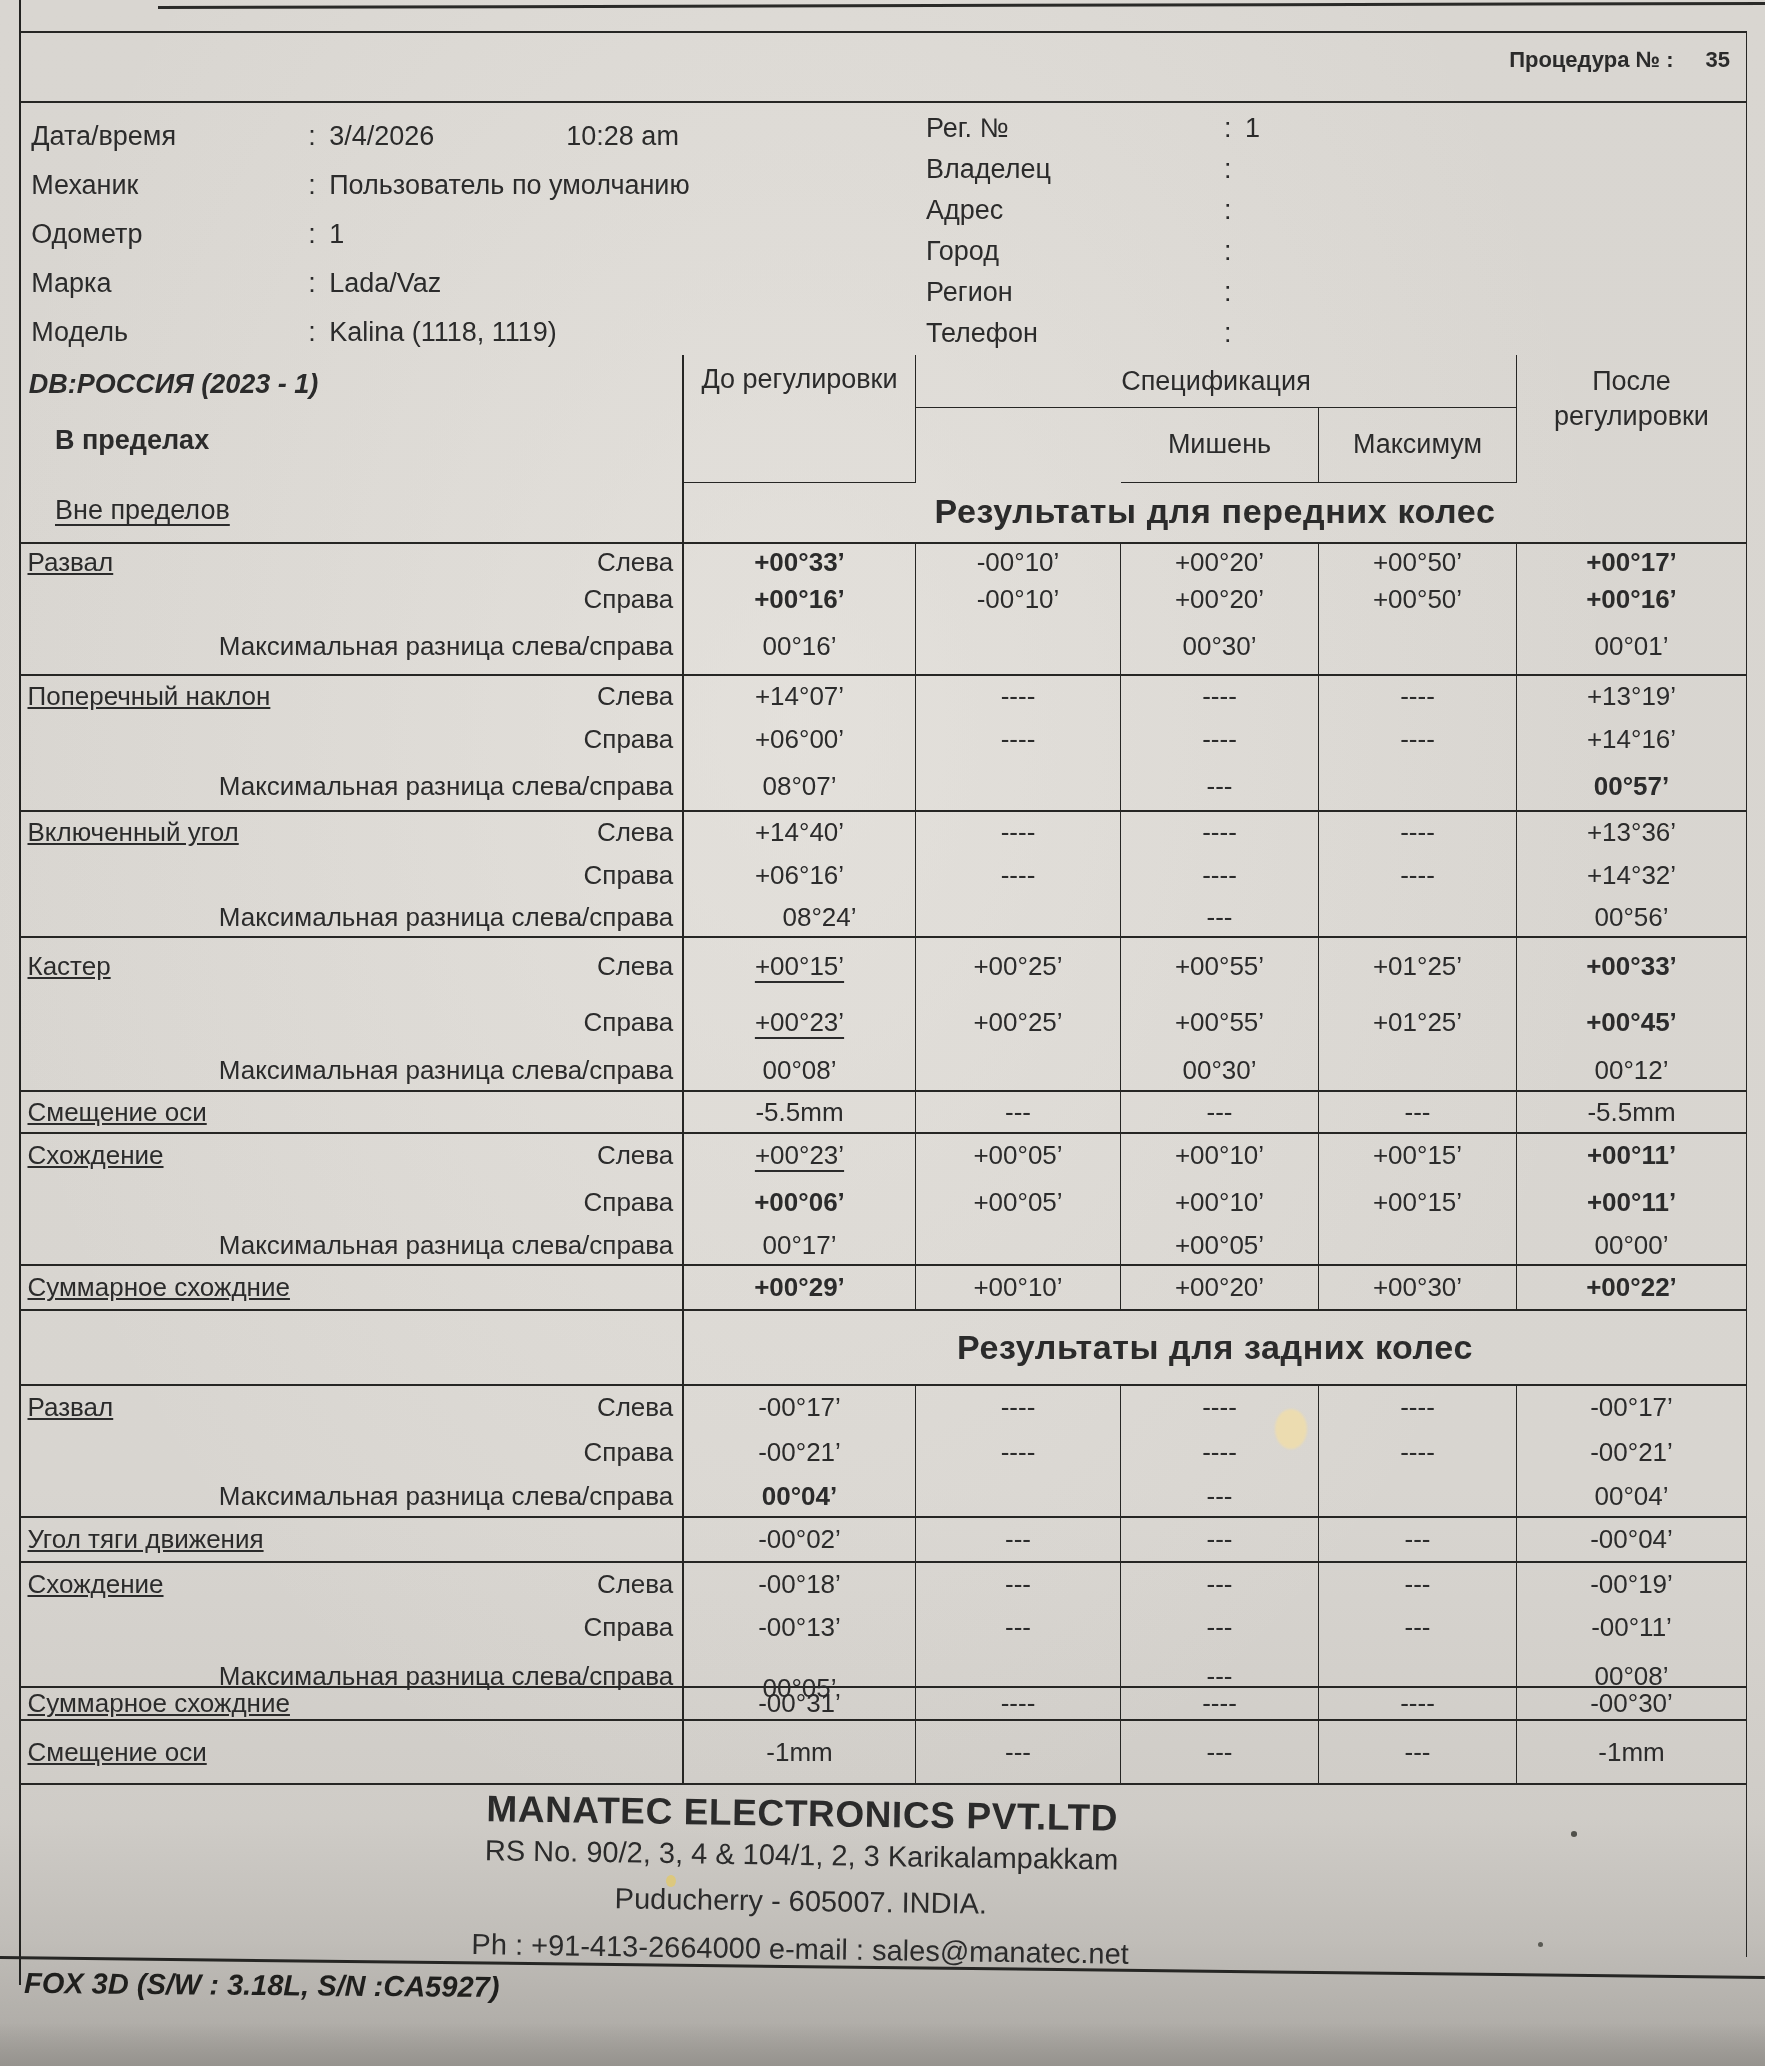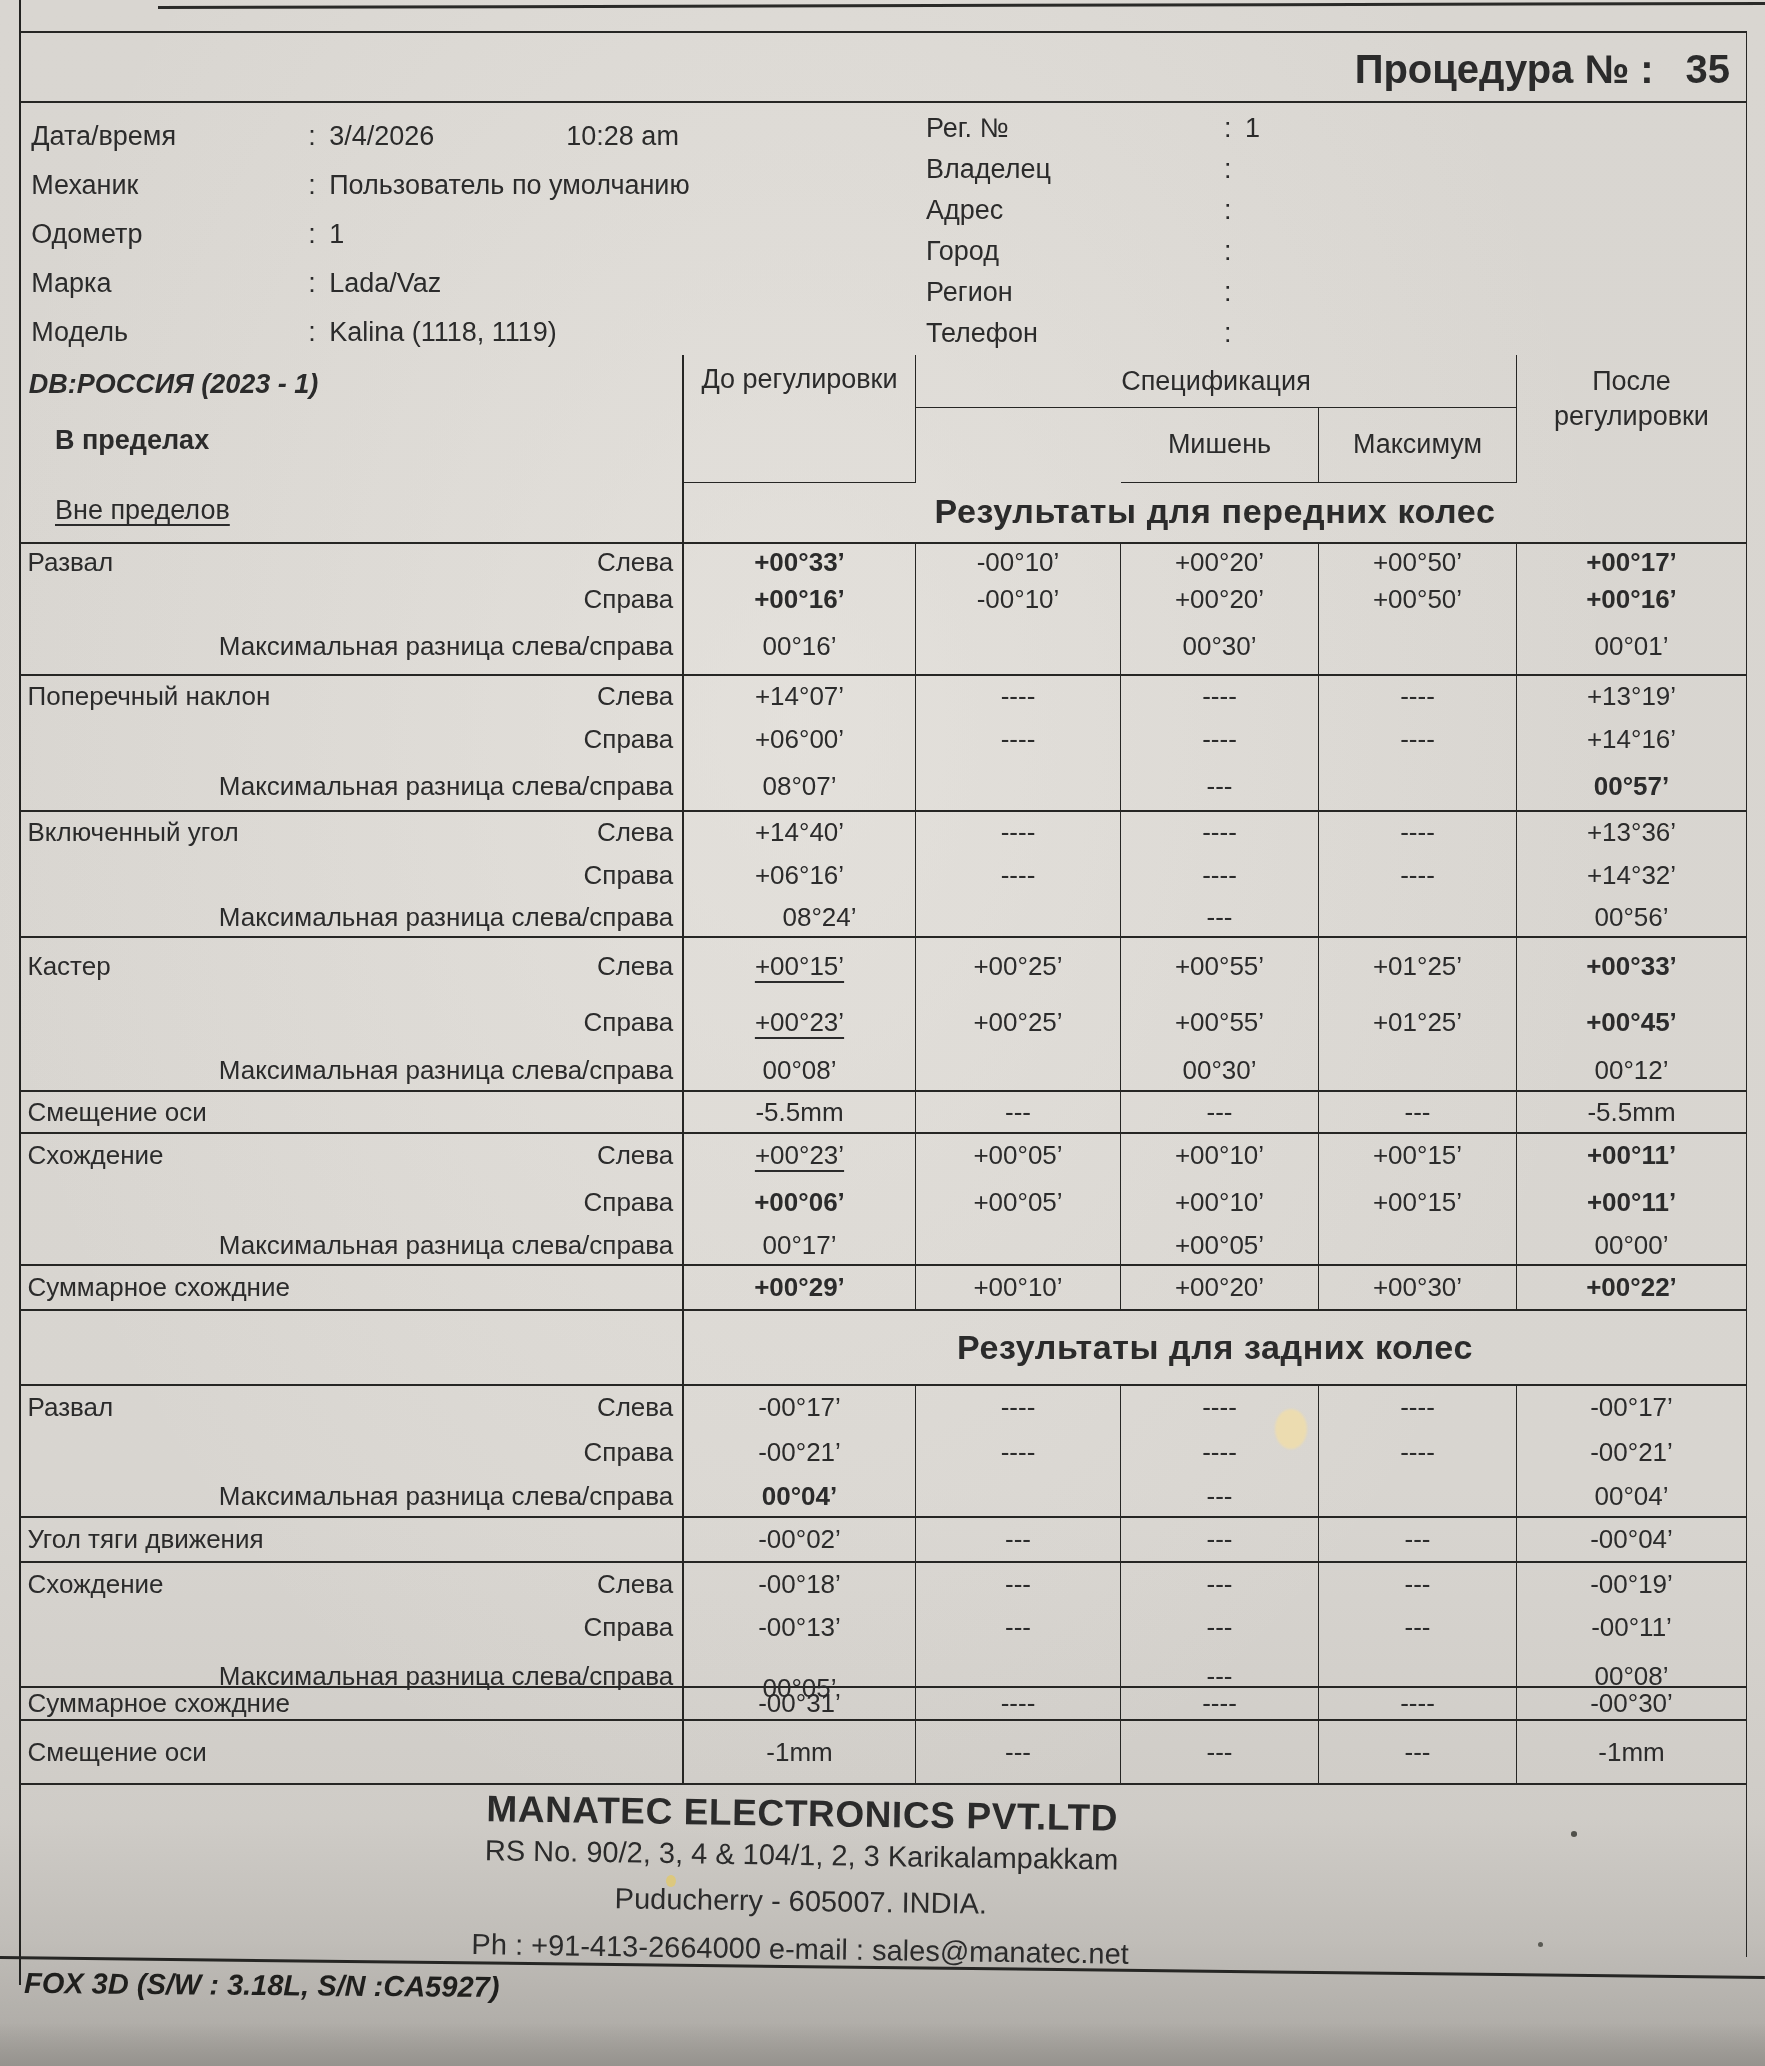--- a/index.html
+++ b/index.html
@@ -25,21 +25,21 @@
 
   .frame{
     position:absolute;left:20px;top:31px;width:1727px;height:1926px;
     border-top:2.5px solid #262624;border-right:1.9px solid #262624;
     box-sizing:border-box;
   }
 
   
   .title-row{position:relative;height:68px;border-bottom:2.5px solid #262624;}
   .doc-title{position:absolute;left:705px;top:10px;font-size:35px;font-weight:bold;letter-spacing:0.6px;}
-  .procedure{position:absolute;right:16px;top:13.7px;font-size:40px;font-weight:bold;}
+  .procedure{position:absolute;right:16px;top:13.7px;font-size:22px;font-weight:bold;}
   .procedure .pnum{margin-left:32px;}
 
   
   .info-block{position:relative;height:252px;font-size:27px;}
   .info-left{position:absolute;left:11.2px;top:8.7px;width:870px;}
   .info-left .info-row{display:flex;height:49px;align-items:center;}
   .info-right{position:absolute;left:906px;top:5px;width:808px;}
   .info-right .info-row{display:flex;height:41px;align-items:center;}
   .ilabel{flex:0 0 277px;}
   .info-right .ilabel{flex:0 0 298px;}
@@ -70,21 +70,21 @@
     display:grid;
     grid-template-columns:664px 232px 205px 198px 198px 1fr;
     font-size:26px;
   }
   .trow > div{box-sizing:border-box;display:flex;align-items:center;justify-content:center;}
   .trow .c-label{justify-content:space-between;padding:0 8.7px 0 7.5px;border-right:2.5px solid #262624;}
   .trow .c-val{border-right:1.9px solid #262624;}
   .trow .c-last{border-right:none;}
   .sec-start{border-top:2.5px solid #262624;}
   .grid-end{border-bottom:2.5px solid #262624;}
-  .sec-name{white-space:nowrap;}
+  .sec-name{white-space:nowrap;text-decoration:underline;}
   .sub-name{white-space:nowrap;}
   .v-b{font-weight:bold;}
   .v-u{text-decoration:underline;text-underline-offset:5.6px;text-decoration-thickness:1.9px;}
   .rear-head{
     display:grid;grid-template-columns:664px 1fr;height:75px;
     border-top:2.5px solid #262624;box-sizing:border-box;
   }
   .rear-head .rh-empty{border-right:2.5px solid #262624;}
   .rear-head .rh-text{display:flex;align-items:center;justify-content:center;font-size:34px;font-weight:bold;letter-spacing:0.6px;}
 

